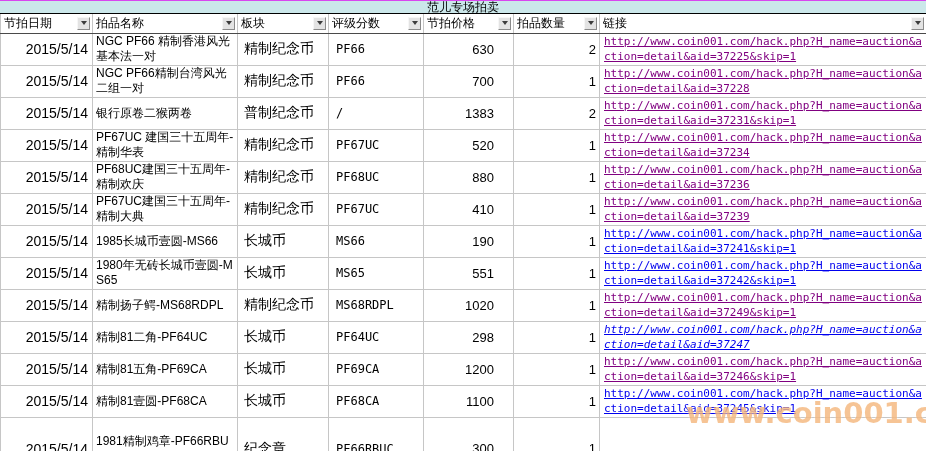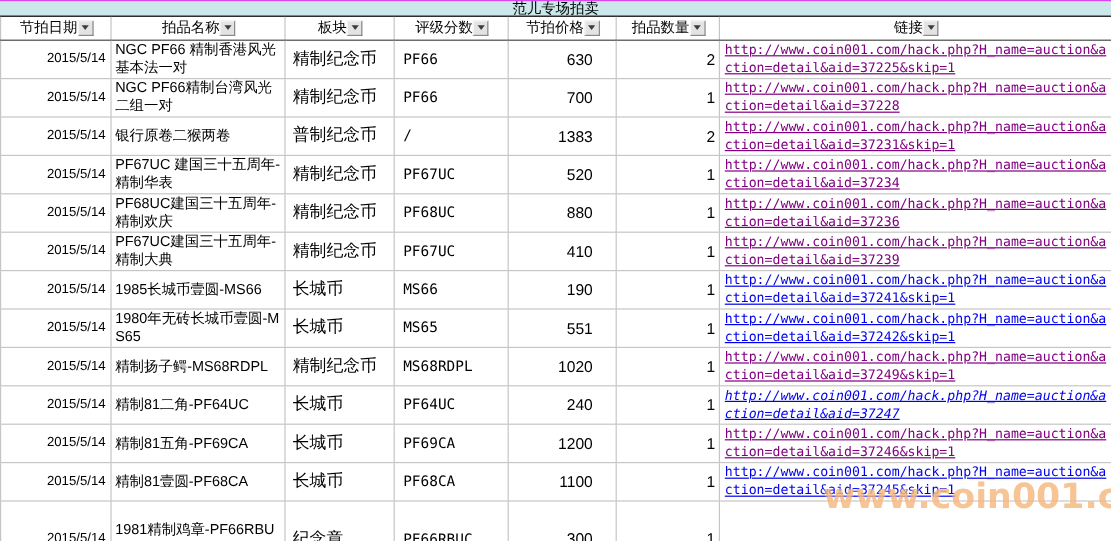--- a/index.html
+++ b/index.html
@@ -37,42 +37,42 @@
   th {
     height:19px;
     font-weight:normal;
     text-align:left;
     border-bottom:1px solid #4a4a4a;
     background:#fff;
     padding:0;
   }
   th:first-child, td:first-child { border-left:1px solid #c6c6c6; }
   .hwrap {
-    display:flex; align-items:center; justify-content:center;
+    display:flex; align-items:center; justify-content:space-between;
     height:100%; padding:0 2px 0 3px;
   }
   .hlabel { font-size:12px; white-space:nowrap; }
   .dd {
     width:13px; height:13px;
     background:#e3e3e3;
     border:1px solid #8a8a8a;
     border-top-color:#f6f6f6; border-left-color:#f6f6f6;
     display:inline-flex; align-items:center; justify-content:center;
     flex:0 0 auto;
     cursor:pointer;
   }
   .dd-arrow {
     width:0; height:0;
     border-left:3px solid transparent;
     border-right:3px solid transparent;
     border-top:4px solid #3c3c3c;
   }
   td { border-bottom:1px solid #c6c6c6; }
   tr.data-row { height:32px; }
-  .c-date  { text-align:right; padding-right:4px; font-size:11px; }
+  .c-date  { text-align:right; padding-right:4px; font-size:14px; }
   .c-name  { text-align:left; padding:0 3px; font-size:12px; line-height:15px; word-break:break-all; }
   .c-sect  { text-align:left; padding-left:6px; font-size:14px; }
   .c-grade { text-align:left; padding-left:7px; font-family:"DejaVu Sans Mono", monospace; font-size:12px;margin-left:25px; }
   .c-price { text-align:right; padding-right:19px; font-size:13px; }
   .c-qty   { text-align:right; padding-right:3px; font-size:13px; }
   .c-link  { text-align:left; padding:0 4px; }
   .c-link a {
     font-family:"DejaVu Sans Mono", monospace;
     font-size:11px;
     line-height:15px;
@@ -269,21 +269,21 @@
         <td class="c-qty">1</td>
         <td class="c-link">
             <a style="color: rgb(128, 0, 128);">http://www.coin001.com/hack.php?H_name=auction&amp;action=detail&amp;aid=37249&amp;skip=1</a>
           </td>
       </tr>
       <tr class="data-row">
         <td class="c-date">2015/5/14</td>
         <td class="c-name">精制81二角-PF64UC</td>
         <td class="c-sect">长城币</td>
         <td class="c-grade">PF64UC</td>
-        <td class="c-price">240</td>
+        <td class="c-price">298</td>
         <td class="c-qty">1</td>
         <td class="c-link">
             <a style="color: rgb(0, 0, 238); font-style: italic;">http://www.coin001.com/hack.php?H_name=auction&amp;action=detail&amp;aid=37247</a>
           </td>
       </tr>
       <tr class="data-row">
         <td class="c-date">2015/5/14</td>
         <td class="c-name">精制81五角-PF69CA</td>
         <td class="c-sect">长城币</td>
         <td class="c-grade">PF69CA</td>

